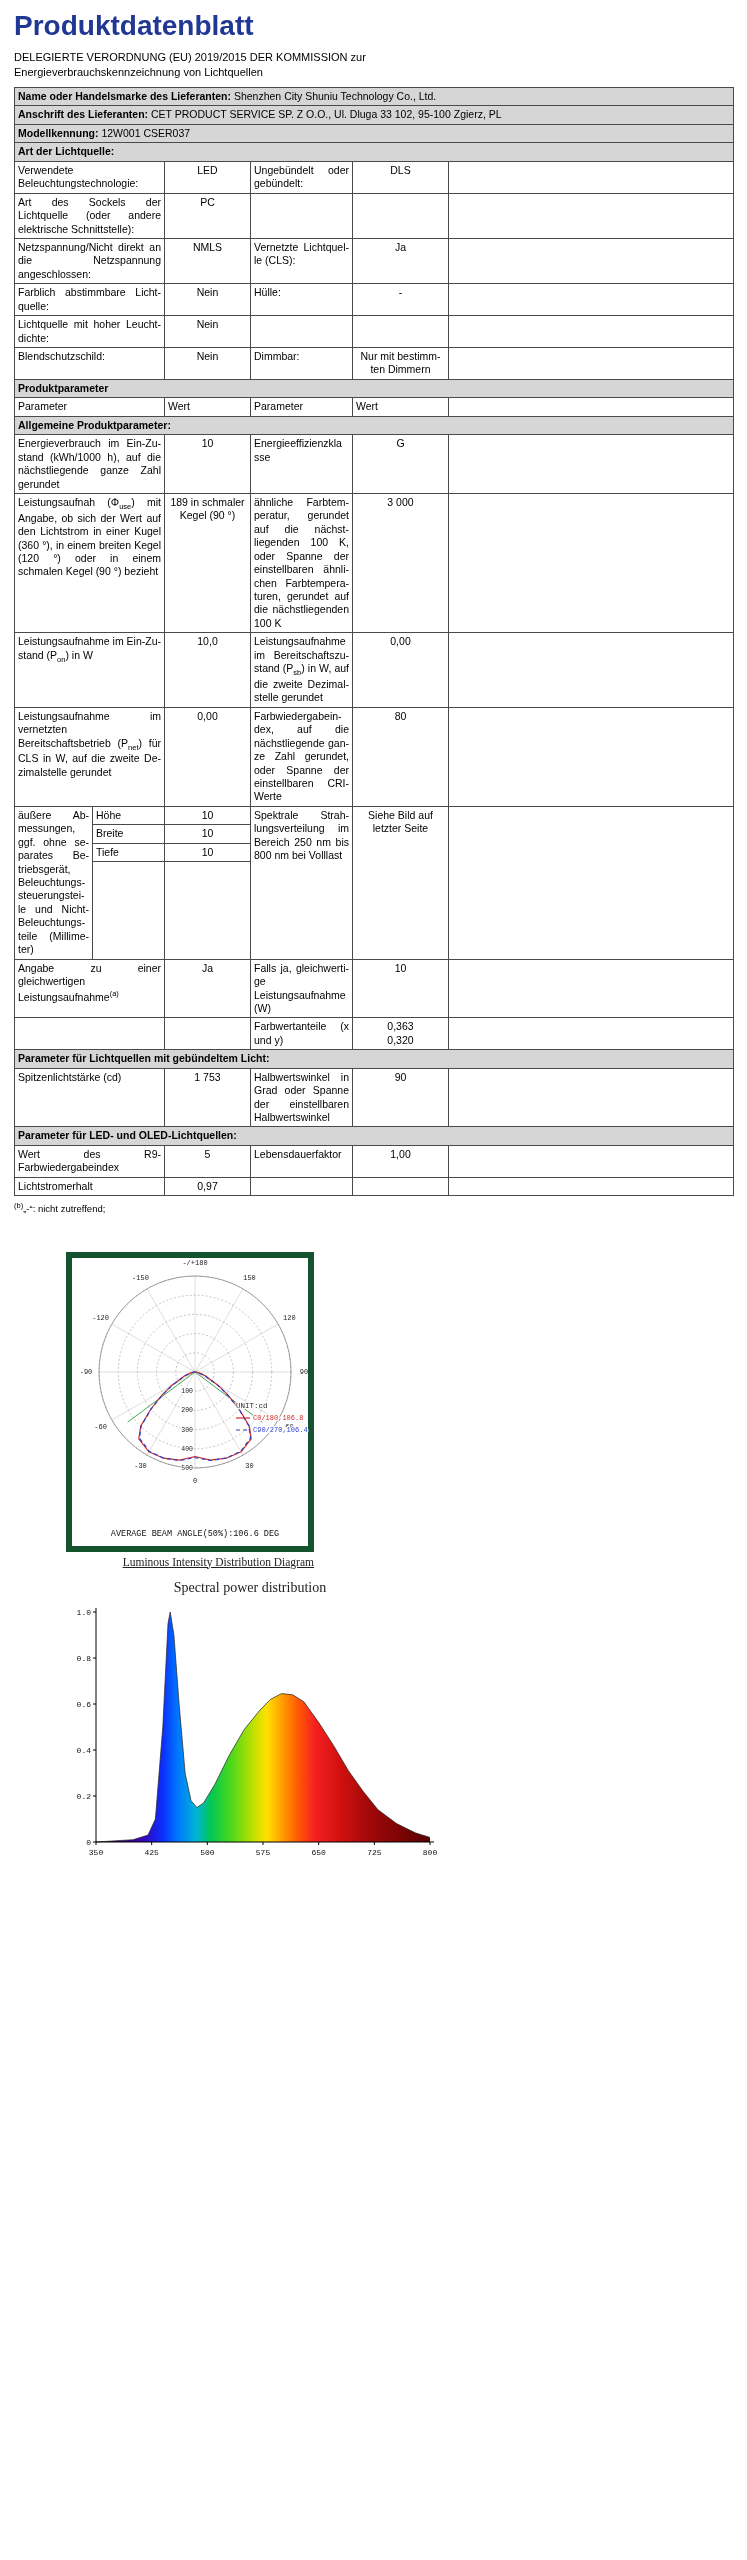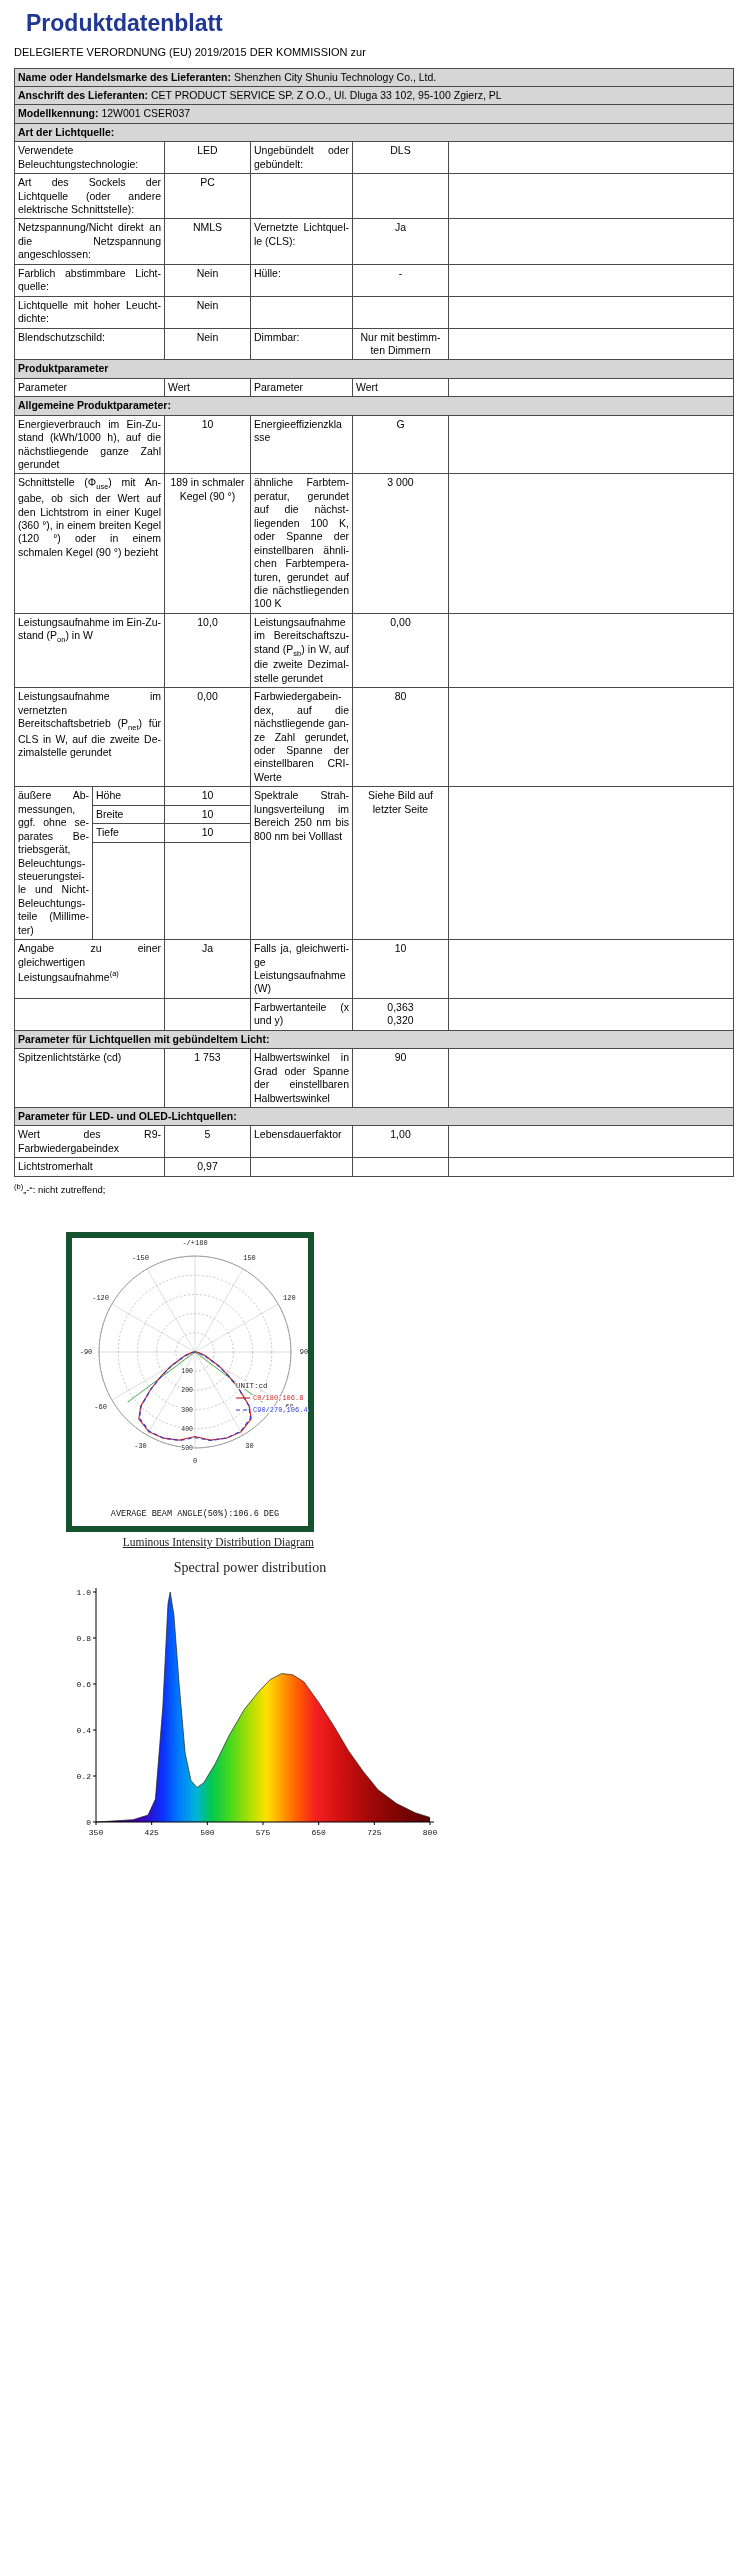--- a/index.html
+++ b/index.html
@@ -5,22 +5,22 @@
   * { box-sizing: border-box; }
   html, body { margin: 0; padding: 0; }
   body {
     width: 747px; height: 2560px; overflow: hidden;
     background: #ffffff; color: #000;
     font-family: "Liberation Sans", sans-serif;
   }
   .doc { padding: 8px 14px 0 14px; }
   .title {
     color: var(--title-blue, #203793);
-    font-size: 23px; font-weight: 700;
-    margin: 2px 0 8px 12px;
+    font-size: 28px; font-weight: 700;
+    margin: 2px 0 8px 0;
   }
   .subtitle { font-size: 11px; line-height: 1.32; margin-bottom: 8px; max-width: 540px; }
 
   table.sheet {
     border-collapse: collapse; width: 719px; table-layout: fixed;
     font-size: 10.5px; line-height: 1.28;
   }
   .sheet td {
     border: 1px solid var(--table-border, #4a4a4a);
     padding: 2px 3px; vertical-align: top;
@@ -49,20 +49,21 @@
 </style>
 </head>
 <body>
 
 <div class="doc">
 
   <div class="title">Produktdatenblatt</div>
 
   <div class="subtitle">
     <div>DELEGIERTE VERORDNUNG (EU) 2019/2015 DER KOMMISSION zur</div>
+    <div>Energieverbrauchskennzeichnung von Lichtquellen</div>
   </div>
 
   <table class="sheet">
     <colgroup>
       <col style="width:78px">
         <col style="width:72px">
         <col style="width:86px">
         <col style="width:102px">
         <col style="width:96px">
         <col style="width:285px">
@@ -151,21 +152,21 @@
 
     <tr>
       <td colspan="2" class="lbl">Energieverbrauch im Ein-Zu­stand (kWh/1000 h), auf die nächstliegende ganze Zahl ge­rundet</td>
       <td class="val">10</td>
       <td class="lbl">Energieeffizienzklas­se</td>
       <td class="val">G</td>
       <td></td>
     </tr>
 
     <tr>
-      <td colspan="2" class="lbl"><span>Schnittstelle (Φ</span><sub>use</sub><span>) mit An­gabe, ob sich der Wert auf den Lichtstrom in einer Kugel (360 °), in einem breiten Kegel (120 °) oder in einem schmalen Kegel (90 °) bezieht</span></td>
+      <td colspan="2" class="lbl"><span>Leistungsaufnah (Φ</span><sub>use</sub><span>) mit An­gabe, ob sich der Wert auf den Lichtstrom in einer Kugel (360 °), in einem breiten Kegel (120 °) oder in einem schmalen Kegel (90 °) bezieht</span></td>
       <td class="val">189 in schma­ler Kegel (90 °)</td>
       <td class="lbl">ähnliche Farbtem­peratur, gerundet auf die nächst­liegenden 100 K, oder Spanne der einstellbaren ähnli­chen Farbtempera­turen, gerundet auf die nächstliegenden 100 K</td>
       <td class="val">3 000</td>
       <td></td>
     </tr>
 
     <tr>
       <td colspan="2" class="lbl"><span>Leistungsaufnahme im Ein-Zu­stand (P</span><sub>on</sub><span>) in W</span></td>
       <td class="val">10,0</td>
       <td class="lbl"><span>Leistungsaufnahme im Bereitschaftszu­stand (P</span><sub>sb</sub><span>) in W, auf die zweite Dezimal­stelle gerundet</span></td>

